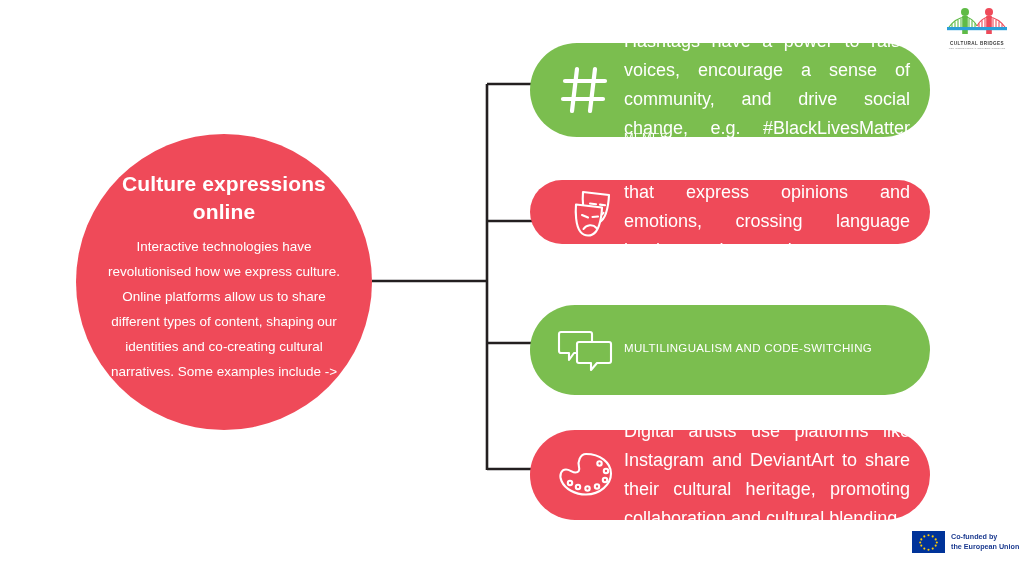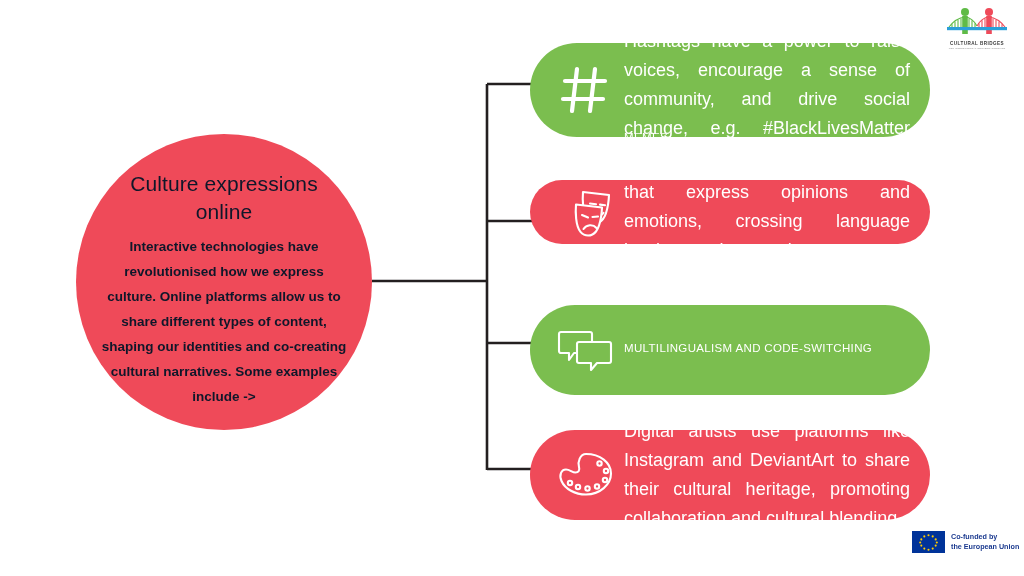--- a/index.html
+++ b/index.html
@@ -28,35 +28,35 @@
     border-radius: 50%;
     background: var(--red, #EF4A59);
     display: flex;
     flex-direction: column;
     align-items: center;
     justify-content: flex-start;
     box-sizing: border-box;
     padding: 36px 24px 0 24px;
   }
   #hub-title {
-    color: #0f172a;
+    color: #ffffff;
     font-size: 21px;
     line-height: 1.35;
     text-align: center;
-    font-weight: 400;
+    font-weight: 700;
     letter-spacing: .1px;
     margin: 0 0 8px 0;
     max-width: 210px;
   }
   #hub-body {
-    color: #0f172a;
+    color: #ffffff;
     font-size: 13.5px;
     line-height: 1.85;
     text-align: center;
-    font-weight: 700;
+    font-weight: 400;
     margin: 0;
     max-width: 262px;
   }
 
   
   #connector {
     position: absolute;
     left: 0;
     top: 0;
     width: 1024px;

